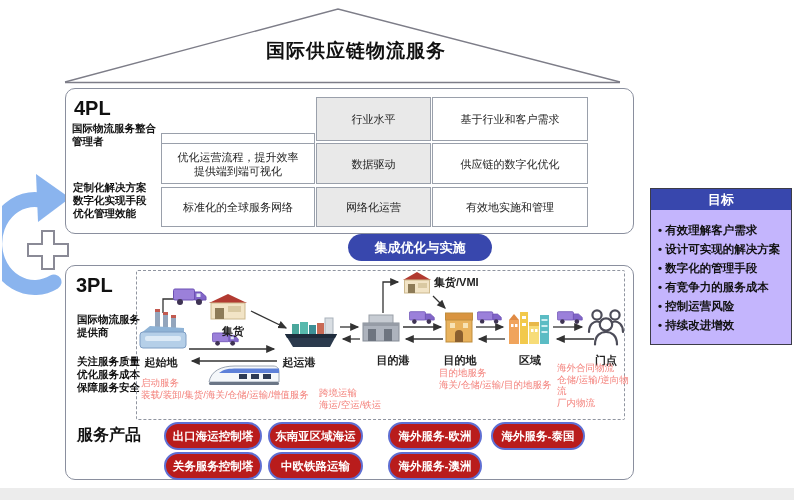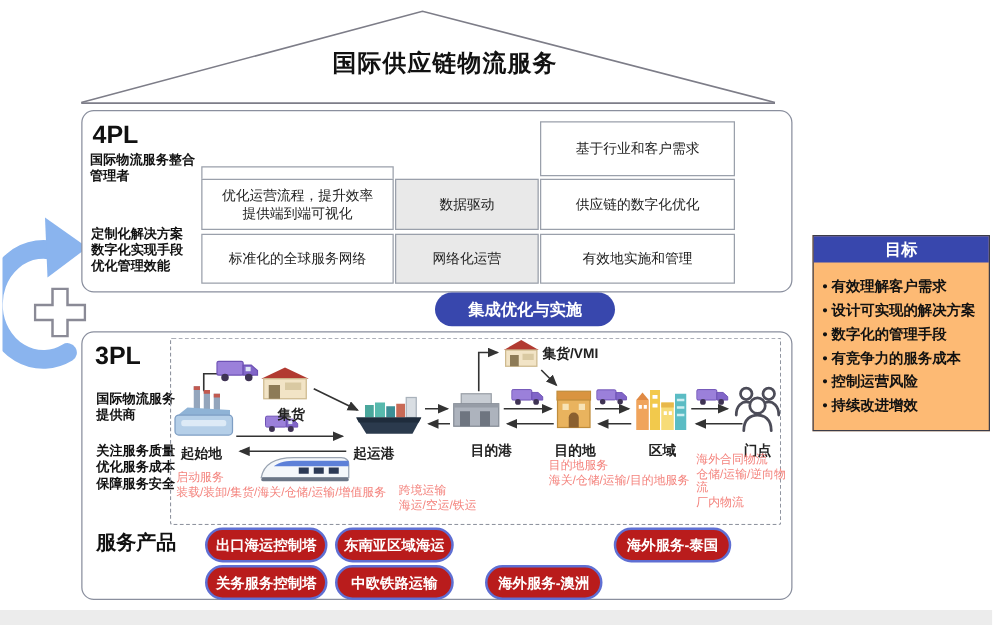--- a/index.html
+++ b/index.html
@@ -14,21 +14,21 @@
   .cell{position:absolute;display:flex;align-items:center;justify-content:center;text-align:center;
         border:1.2px solid #9aa0ab;background:#fff;font-size:11px;line-height:14px;color:#222;}
   .cell.gray{background:#e9e9e9;}
   .pill-dark{position:absolute;background:#3847ad;border-radius:14px;color:#fff;font-size:13px;
              font-weight:bold;display:flex;align-items:center;justify-content:center;cursor:pointer;}
   .pill-light{position:absolute;background:#b91c1c;border:2px solid #5f6fd3;border-radius:14px;color:#fff;
               font-size:11.5px;font-weight:bold;display:flex;align-items:center;justify-content:center;cursor:pointer;}
   .dashed-box{position:absolute;border:1.6px dashed #9095a0;border-radius:2px;}
   .node-label{position:absolute;font-size:11px;font-weight:bold;color:#222;text-align:center;}
   .red-note{position:absolute;font-size:9.5px;line-height:11.5px;color:#f4837d;white-space:pre-line;}
-  .goals{position:absolute;border:1.6px solid #3c3c48;background:#fdba74;}
+  .goals{position:absolute;border:1.6px solid #3c3c48;background:#c4b5fd;}
   .goals-header{height:21px;background:#3847ad;color:#fff;font-size:13px;font-weight:bold;
                 display:flex;align-items:center;justify-content:center;}
   .goal-item{font-size:11.5px;font-weight:bold;line-height:19px;color:#111;}
   .goal-item::before{content:"• ";}
   .strip{position:absolute;left:0;top:488px;width:794px;height:12px;background:#ececec;}
   svg{display:block;}
 </style>
 </head>
 <body>
 
@@ -50,20 +50,21 @@
 
   <div class="frame" style="left:65px;top:88px;width:567px;height:144px;">
     <div class="abs h4pl" style="left:8px;top:8px;">4PL</div>
     <div class="abs side-lbl pre" style="left:6px;top:33px;">国际物流服务整合
 管理者</div>
     <div class="abs side-lbl pre" style="left:7px;top:92px;">定制化解决方案
 数字化实现手段
 优化管理效能</div>
 
     <div class="cell pre" style="left:95px;top:8px;width:152px;height:42px;margin-top:36px;">将标准化服务与客户需求匹配</div>
+    <div class="cell gray" style="left:250px;top:8px;width:113px;height:42px;">行业水平</div>
     <div class="cell" style="left:366px;top:8px;width:154px;height:42px;">基于行业和客户需求</div>
 
     <div class="cell pre" style="left:95px;top:54px;width:152px;height:39px;">优化运营流程，提升效率
 提供端到端可视化</div>
     <div class="cell gray" style="left:250px;top:54px;width:113px;height:39px;">数据驱动</div>
     <div class="cell" style="left:366px;top:54px;width:154px;height:39px;">供应链的数字化优化</div>
 
     <div class="cell" style="left:95px;top:98px;width:152px;height:38px;">标准化的全球服务网络</div>
     <div class="cell gray" style="left:250px;top:98px;width:113px;height:38px;">网络化运营</div>
     <div class="cell" style="left:366px;top:98px;width:154px;height:38px;">有效地实施和管理</div>
@@ -247,20 +248,21 @@
     <div class="red-note" style="left:253px;top:121px;">跨境运输
 海运/空运/铁运</div>
     <div class="red-note" style="left:373px;top:101px;">目的地服务
 海关/仓储/运输/目的地服务</div>
     <div class="red-note" style="left:491px;top:96px;">海外合同物流
 仓储/运输/逆向物流
 厂内物流</div>
 
     <div class="pill-light" style="left:98px;top:156px;width:94px;height:24px;">出口海运控制塔</div>
     <div class="pill-light" style="left:202px;top:156px;width:91px;height:24px;">东南亚区域海运</div>
+    <div class="pill-light" style="left:322px;top:156px;width:90px;height:24px;">海外服务-欧洲</div>
     <div class="pill-light" style="left:425px;top:156px;width:90px;height:24px;">海外服务-泰国</div>
     <div class="pill-light" style="left:98px;top:186px;width:94px;height:24px;">关务服务控制塔</div>
     <div class="pill-light" style="left:202px;top:186px;width:91px;height:24px;">中欧铁路运输</div>
     <div class="pill-light" style="left:322px;top:186px;width:90px;height:24px;">海外服务-澳洲</div>
   </div>
 
   <div class="goals" style="left:650px;top:188px;width:140px;height:155px;">
     <div class="goals-header">目标</div>
     <div style="padding:11px 4px 0 7px;">
       <div class="goal-item">有效理解客户需求</div>

